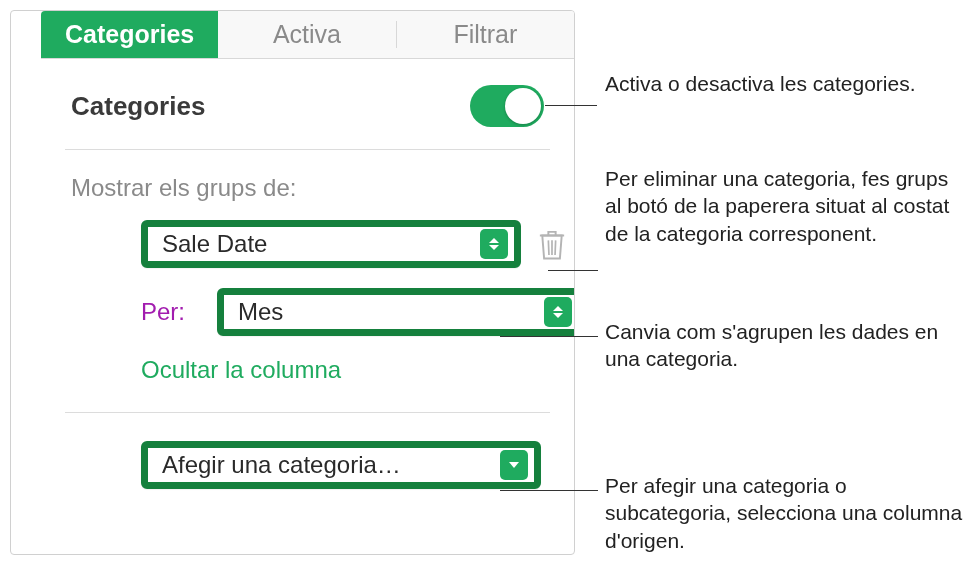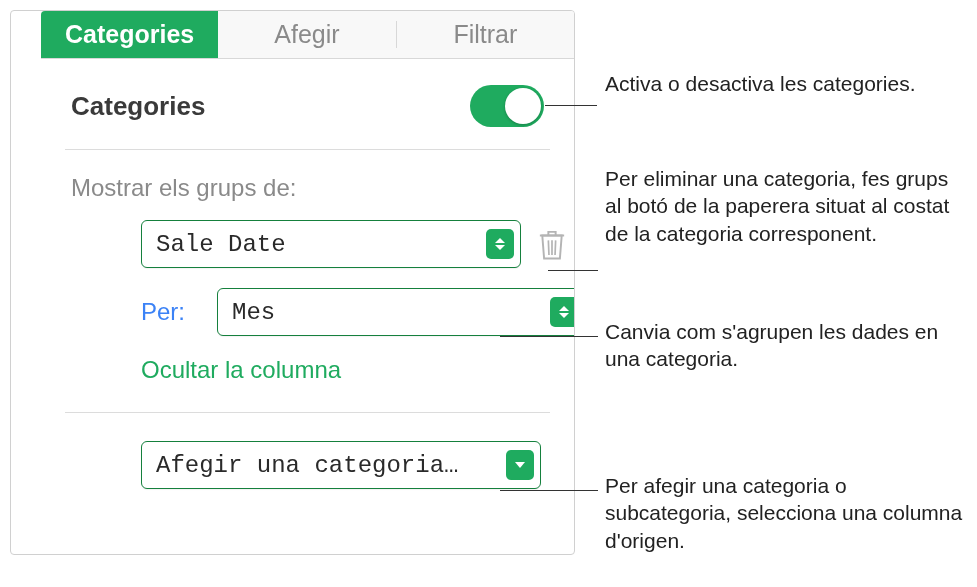--- a/index.html
+++ b/index.html
@@ -96,32 +96,31 @@
     .select-row {
       display: flex;
       align-items: center;
       margin-bottom: 20px;
       padding-left: 70px;
     }
     .select {
       flex: 0 0 auto;
       width: 380px;
       height: 48px;
-      border: 1px solid #15803d;
+      border: 7px solid #15803d;
       border-radius: 6px;
       background: #fff;
       display: flex;
       align-items: center;
       padding: 0 6px 0 14px;
       font-size: 24px;
       color: #2a2a2a;
       cursor: pointer;
       box-shadow: 0 1px 1px rgba(0,0,0,0.05);
       position: relative;
-      font-family: Liberation Mono, monospace;
     }
     .select-text { flex: 1; }
     .popup-btn {
       width: 28px;
       height: 30px;
       background: #1fab5f;
       border-radius: 5px;
       display: flex;
       flex-direction: column;
       align-items: center;
@@ -143,21 +142,21 @@
     }
     .trash svg { display: block; }
     .per-row {
       display: flex;
       align-items: center;
       margin-bottom: 20px;
       padding-left: 70px;
     }
     .per-label {
       font-size: 24px;
-      color: #3b82f6;
+      color: #a21caf;
       width: 76px;
       flex: 0 0 auto;
     }
     .per-row .select { width: 368px; }
     .hide-col {
       color: #1fab5f;
       font-size: 24px;
       padding-left: 70px;
       cursor: pointer;
       margin-bottom: 28px;
@@ -183,21 +182,21 @@
       background: #333;
     }
   </style>
 </head>
 <body>
 
 <div class="panel">
 
   <div class="tabs">
     <div class="tab active">Categories</div>
-    <div class="tab">Afegir</div>
+    <div class="tab">Activa</div>
     <div class="tab-sep"></div>
     <div class="tab">Filtrar</div>
   </div>
 
   <div class="panel-body">
 
     <div class="header-row">
       <div class="section-title">Categories</div>
       <div class="toggle">
         <div class="toggle-knob"></div>

